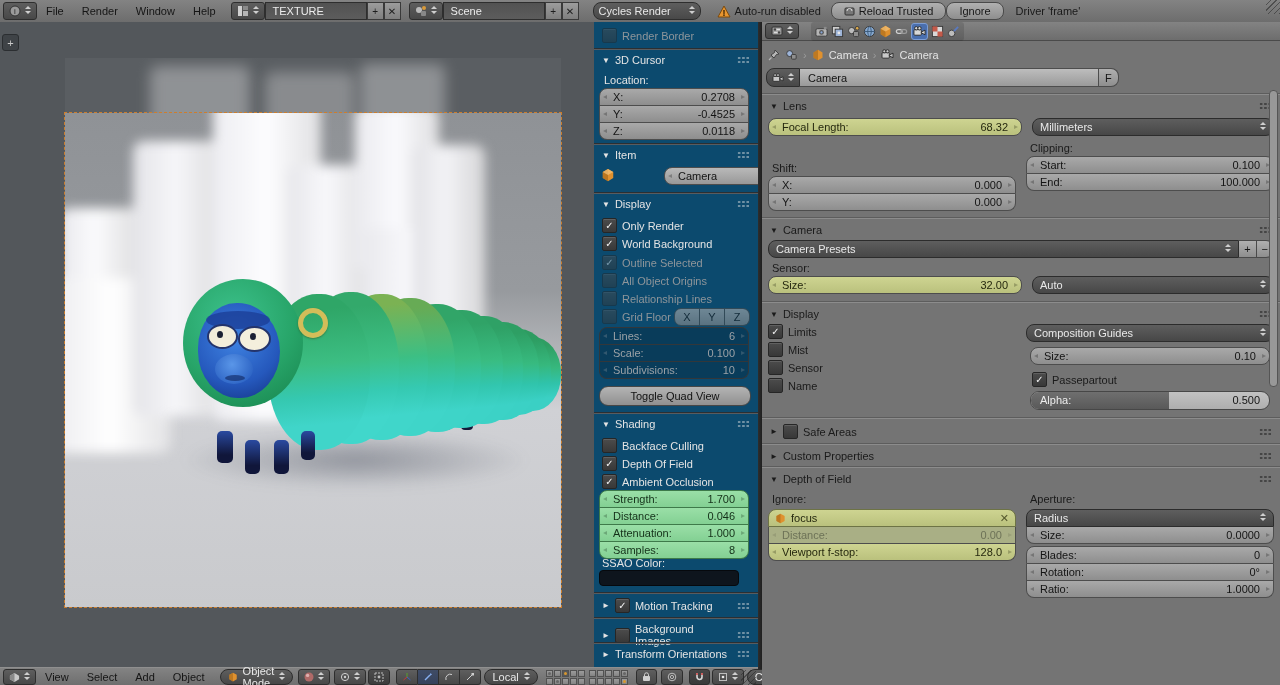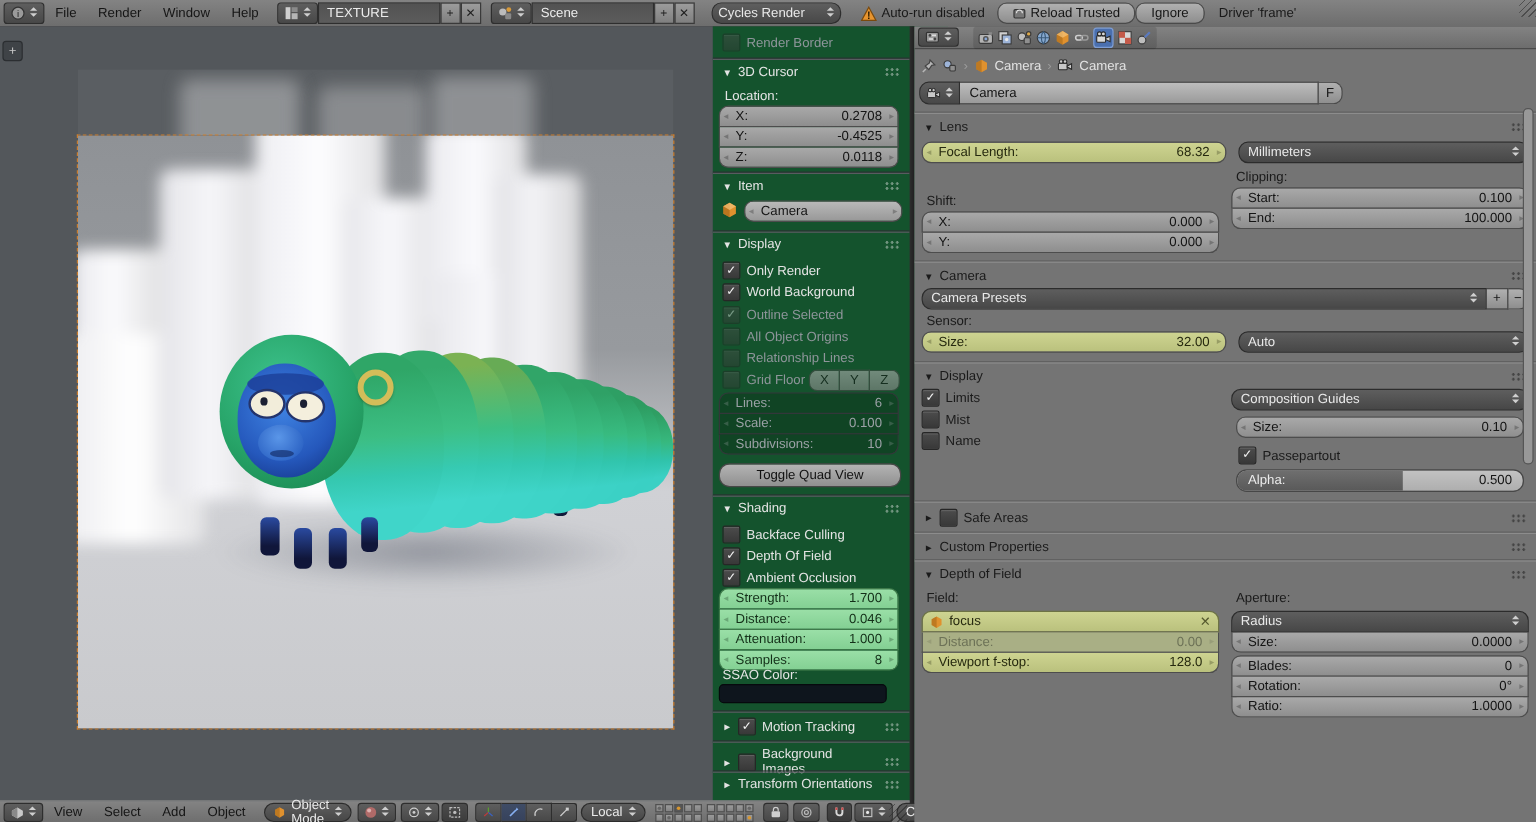--- a/index.html
+++ b/index.html
@@ -201,21 +201,21 @@
         <div style="position:absolute;left:185px;top:220px;width:6px;height:7px;border-radius:50%;background:#1b2033;z-index:24;"></div>
 
         <div style="position:absolute;left:150px;top:241px;width:38px;height:30px;border-radius:50%;background:radial-gradient(circle at 45% 35%,#5a96e8,#2c63c4 80%);z-index:23;"></div>
         <div style="position:absolute;left:160px;top:262px;width:20px;height:6px;border-radius:50%;background:#16306e;opacity:.7;z-index:24;"></div>
       </div>
     </div>
 
     <div class="abs" style="left:64px;top:90px;width:496px;height:494px;border:1px dashed #cc7e2e;z-index:30;pointer-events:none;"></div>
   </div>
 
-  <div class="abs" style="left:594px;top:22px;width:196px;height:645px;background:#14532d;overflow:hidden;">
+  <div class="abs" style="left:594px;top:22px;width:196px;height:645px;background:#0c4a6e;overflow:hidden;padding-left:44px;">
 
     <div class="abs phead" style="left:8px;top:6px;width:140px;">
       <span class="cb cbdim"></span>
       <span class="npdim">Render Border</span>
     </div>
 
     <div class="abs ndiv" style="left:0;top:26px;width:164px;"></div>
 
     <div class="abs phead" style="left:8px;top:32px;width:148px;">
       <span class="npl arrow">▼</span>
@@ -803,20 +803,24 @@
         <div class="phead">
             <span class="cb ck"></span>
             <span>Limits</span>
           </div>
         <div class="phead">
             <span class="cb"></span>
             <span>Mist</span>
           </div>
         <div class="phead">
             <span class="cb"></span>
+            <span>Sensor</span>
+          </div>
+        <div class="phead">
+            <span class="cb"></span>
             <span>Name</span>
           </div>
       </div>
       <div style="flex:1;display:flex;flex-direction:column;gap:4px;">
         <div class="drop">
             <span>Composition Guides</span>
             <span class="udc" style="margin-left:auto;">
               <b></b>
               <b class="dn"></b>
             </span>
@@ -853,21 +857,21 @@
     </div>
     <div class="psep"></div>
 
     <div class="phead" style="padding:5px 8px 4px 8px;">
       <span class="arrow">▼</span>
         <span>Depth of Field</span>
         <span class="dots"></span>
     </div>
     <div style="display:flex;gap:10px;padding:2px 6px 0 6px;">
       <div style="flex:1;">
-        <div style="padding:2px 4px 4px 4px;">Field:</div>
+        <div style="padding:2px 4px 4px 4px;">Ignore:</div>
         <div style="position:relative;height:16px;border:1px solid #6d7345;border-radius:8px 8px 0 0;background:linear-gradient(#ced491,#bac17d);display:flex;align-items:center;gap:5px;padding:0 6px;color:#26290f;">
           <span class="ico">
             <svg width="11" height="11" viewBox="0 0 16 16">
                 <path fill="#e0912e" d="M8 1l6 3.5v7L8 15l-6-3.5v-7z"></path>
                 <path fill="#9c6114" d="M8 1v14l-6-3.5v-7z" opacity=".5"></path>
               </svg>
           </span>
           <span>focus</span>
           <span style="margin-left:auto;color:#55592e;">✕</span>
         </div>

